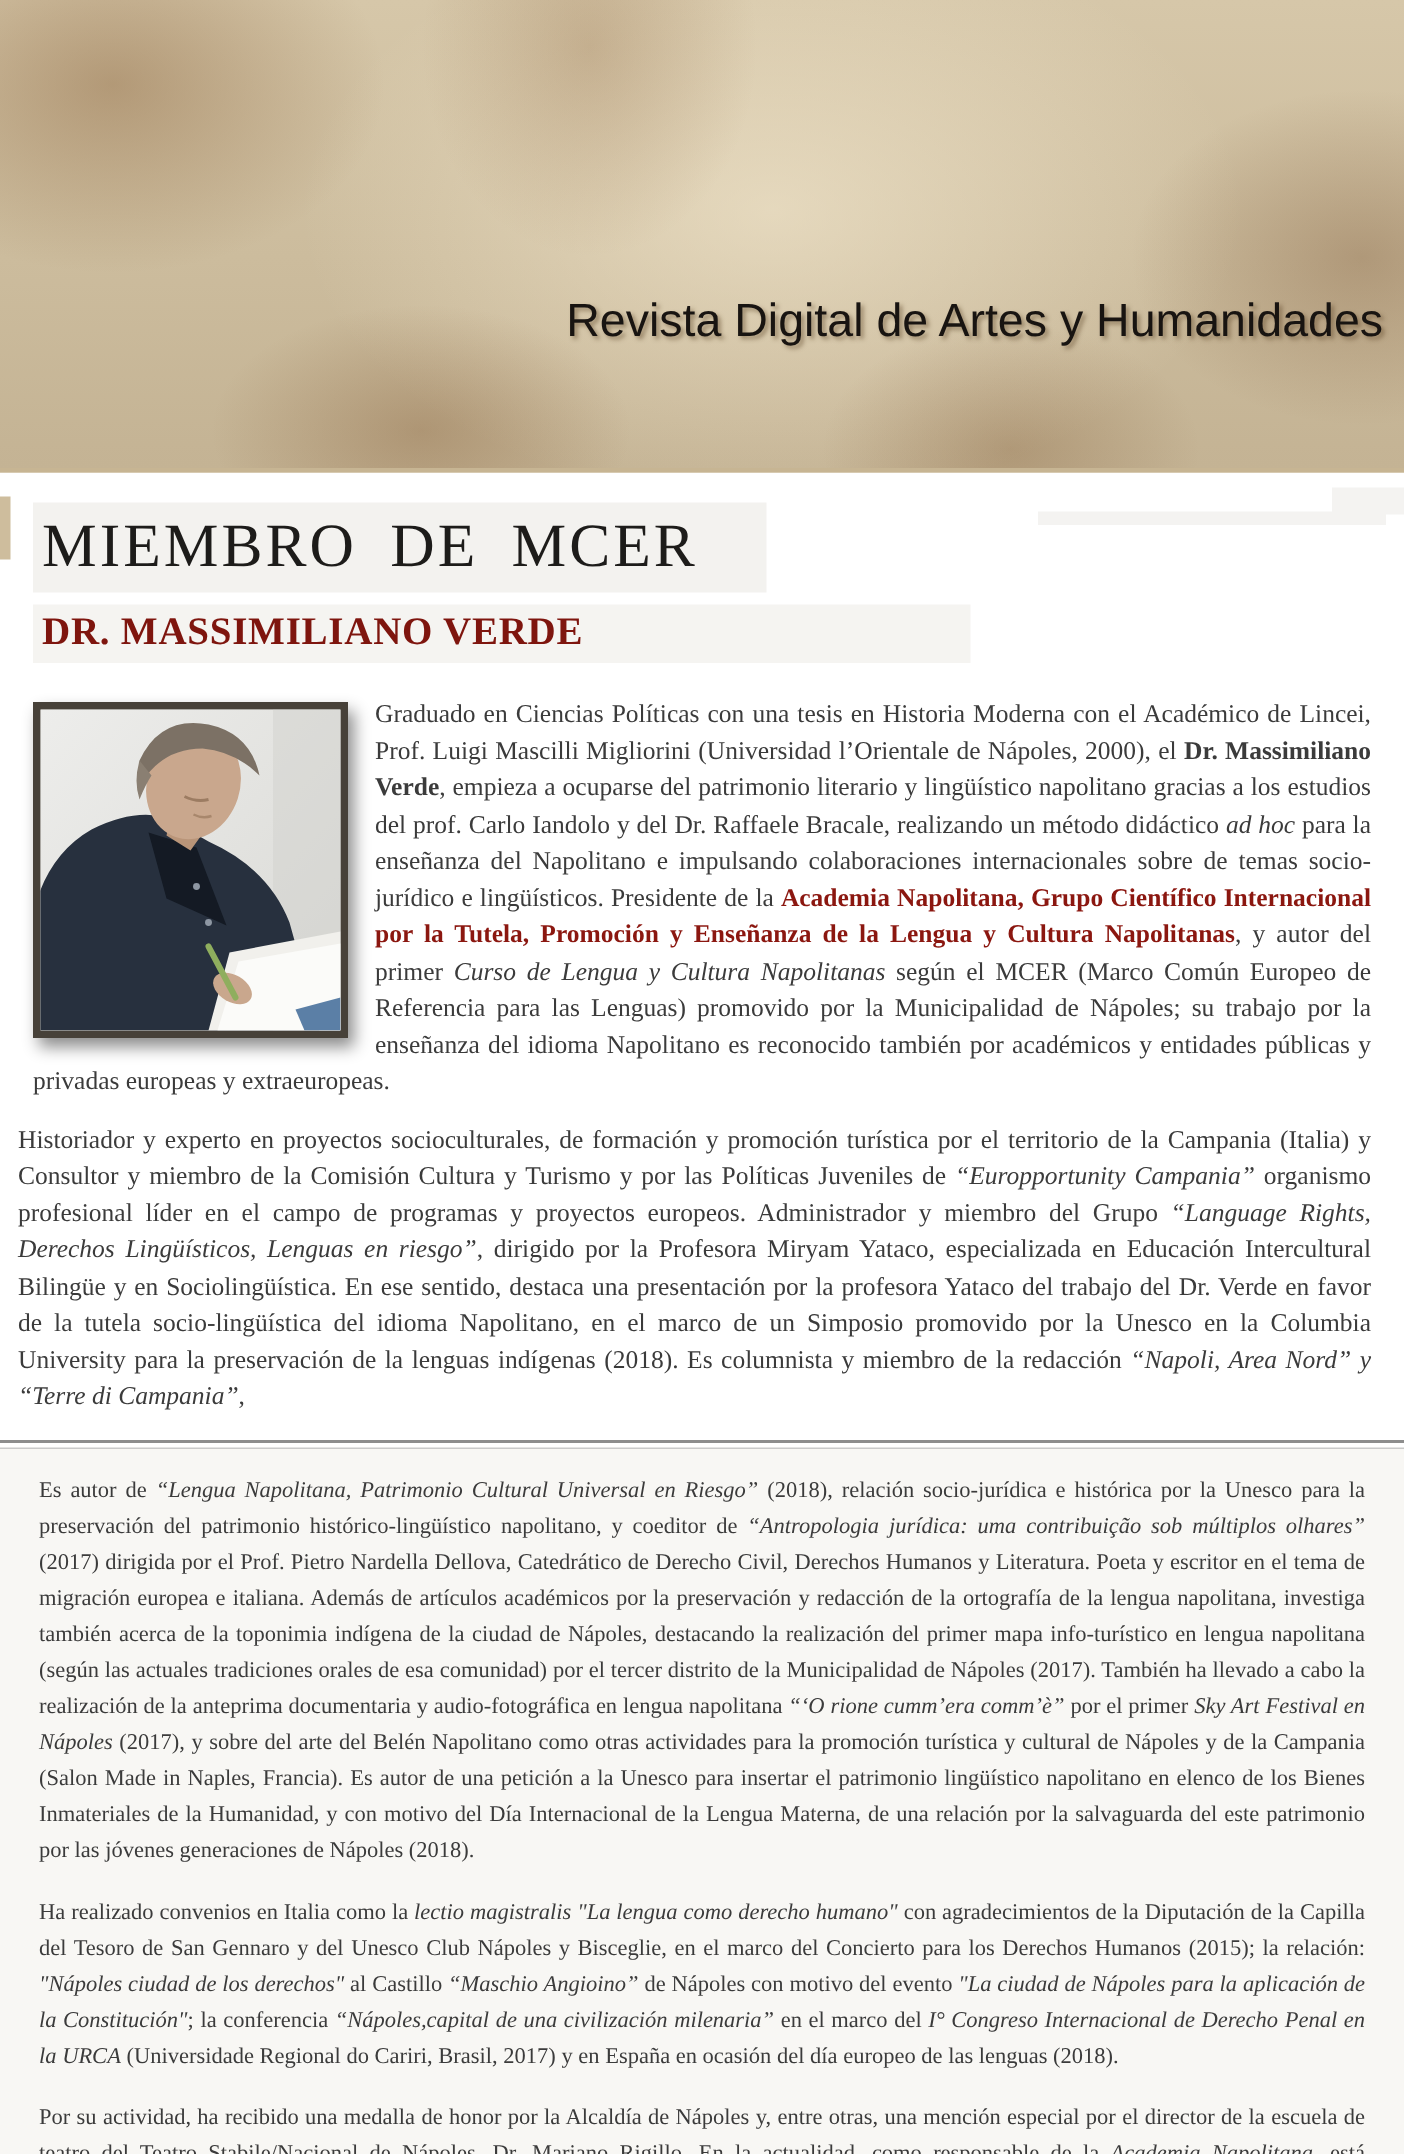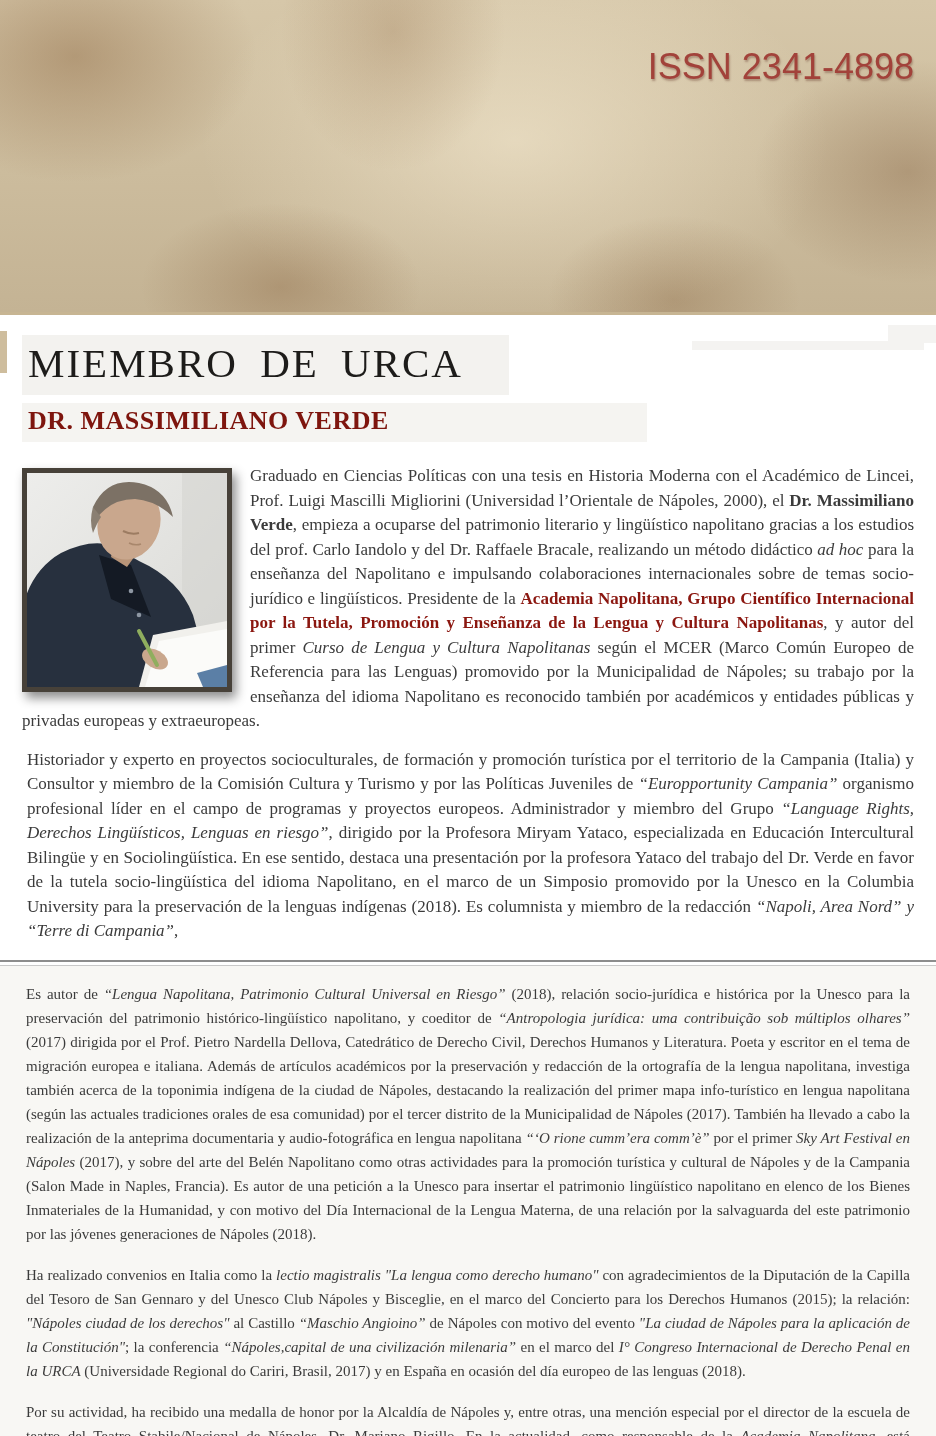--- a/index.html
+++ b/index.html
@@ -116,21 +116,21 @@
   }
   .photo-frame svg { display: block; width: 100%; height: 100%; }
 
   .doc-par {
     text-align: justify;
     font-size: 17px;
     line-height: 24.5px;
     margin: 0;
     color: #3b3b3b;
   }
-  .mid-section { padding: 14px 22px 16px 27px; }
+  .mid-section { padding: 14px 22px 16px 12px; }
 
   
   .seg-n  { }
   .seg-b  { font-weight: bold; }
   .seg-br { font-weight: bold; color: #8b1710; }
   .seg-i  { font-style: italic; }
 
   
   .rule-double {
     height: 3px;
@@ -145,28 +145,28 @@
   .lower-section .doc-par {
     font-size: 15px;
     line-height: 24px;
     margin: 0 0 17px 0;
   }
 </style>
 </head>
 <body>
 
 <header class="header">
-  <div class="issn">ISSN 2341-4898</div>
+  <div class="subtitle">Revista Digital de Artes y Humanidades</div>
 </header>
 
 <section class="title-section">
   <div class="artifact-tab"></div>
   <div class="artifact-gray1"></div>
   <div class="artifact-gray2"></div>
-  <h1 class="page-title">MIEMBRO DE URCA</h1><br>
+  <h1 class="page-title">MIEMBRO DE MCER</h1><br>
   <h2 class="honoree-name">DR. MASSIMILIANO VERDE</h2>
 </section>
 
 <section class="bio">
   <div class="photo-frame">
     <svg viewBox="0 0 200 214" aria-hidden="true">
       <defs>
         <linearGradient id="wall" x1="0" y1="0" x2="1" y2="1">
           <stop offset="0" stop-color="#ededeb"></stop>
           <stop offset="1" stop-color="#d9d9d5"></stop>

